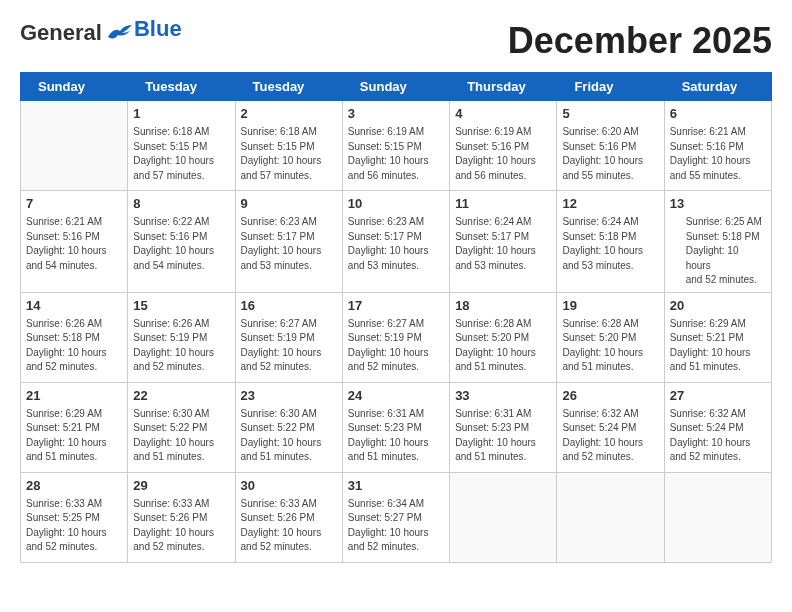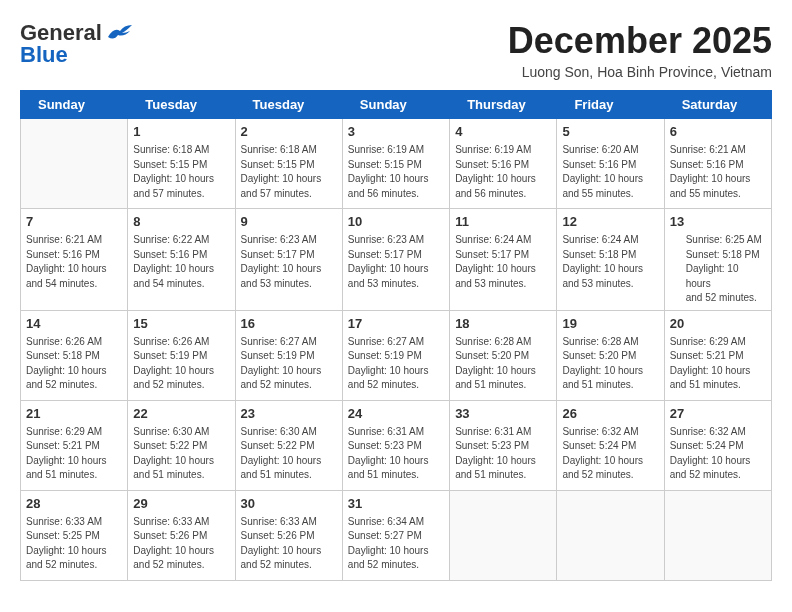--- a/index.html
+++ b/index.html
@@ -11,21 +11,21 @@
       padding: 20px;
     }
     .header {
       display: flex;
       align-items: flex-start;
       justify-content: space-between;
       margin-bottom: 10px;
     }
     .logo {
       display: flex;
-      flex-direction: column;
+      flex-direction: row;
       align-items: flex-start;
     }
     .logo-row {
       display: flex;
       align-items: center;
       gap: 4px;
     }
     .title-block {
       text-align: right;
     }
@@ -87,21 +87,20 @@
     <div class="logo-row">
       <span style="font-size:22px;font-weight:bold;color:#333;">General</span>
       <svg width="28" height="20" viewBox="0 0 28 20">
         <path d="M2 14 Q8 4 14 8 Q18 2 26 2 Q20 8 16 10 Q20 10 24 8 Q18 14 12 12 Q8 18 2 14Z" fill="#1565c0"></path>
       </svg>
     </div>
     <span style="font-size:22px;font-weight:bold;color:#1565c0;margin-top:-4px;">Blue</span>
   </div>
   <div class="title-block">
     <div class="month-title">December 2025</div>
-    <div class="subtitle">Luong Son, Hoa Binh Province, Vietnam</div>
   </div>
 </div>
 
 <table>
   <thead>
     <tr>
     <th>Sunday</th>
         <th>Tuesday</th>
         <th>Tuesday</th>
         <th>Sunday</th>

